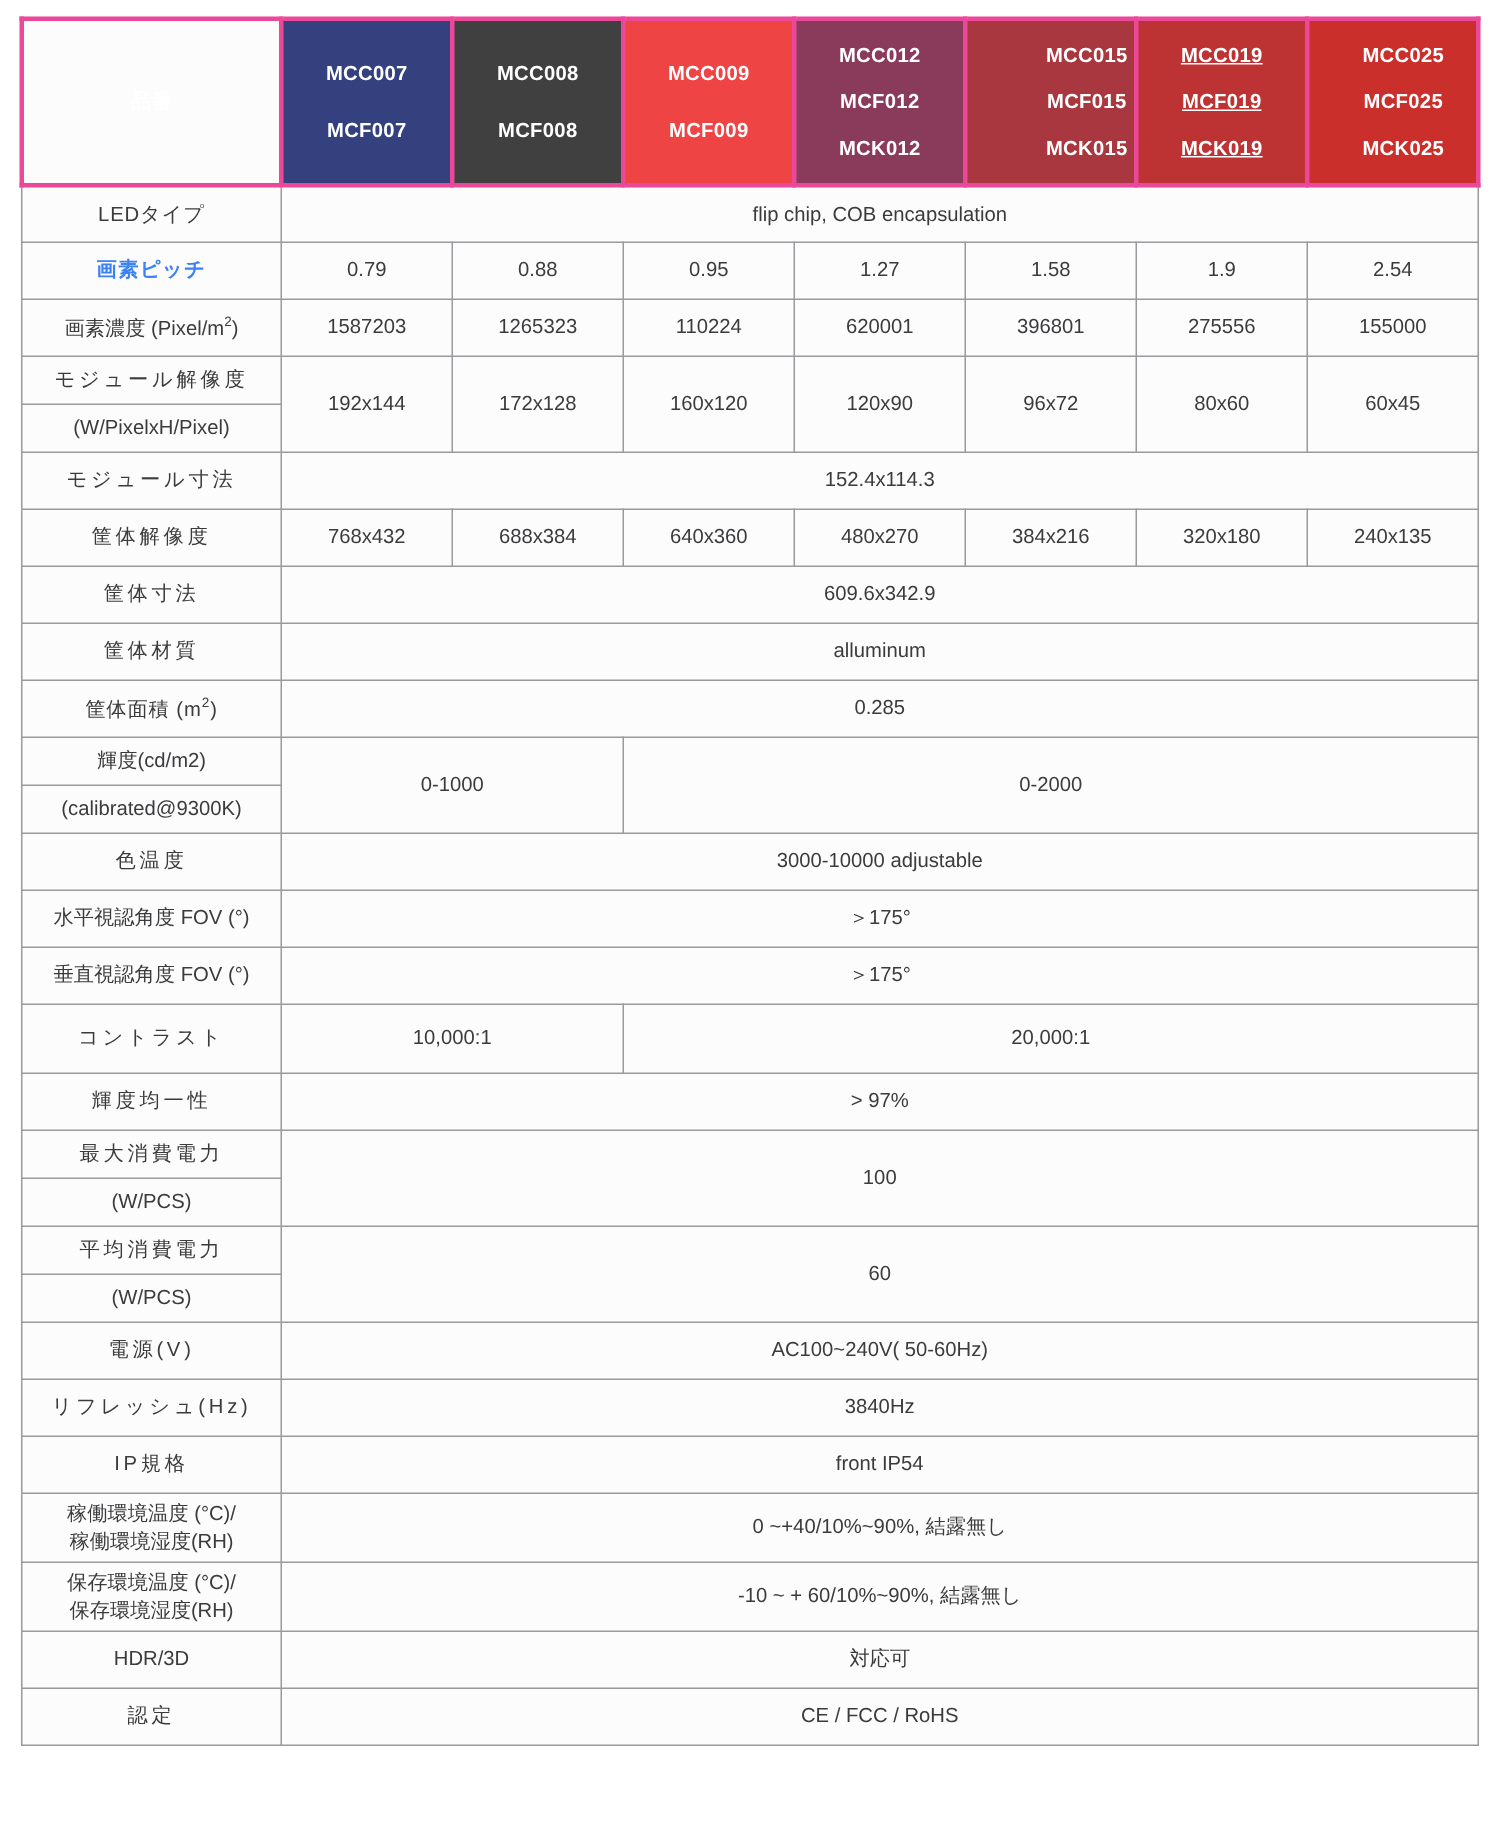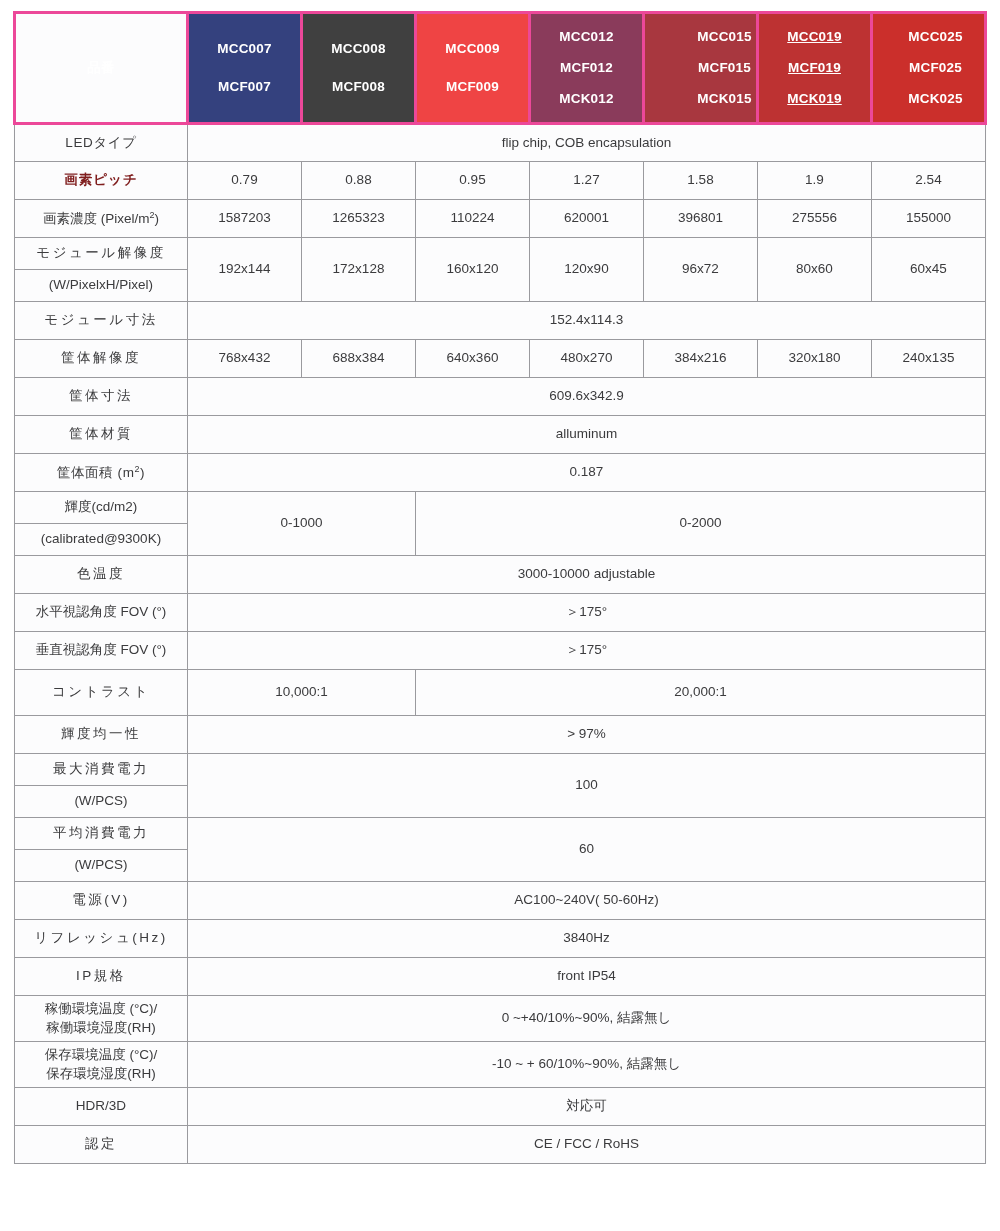--- a/index.html
+++ b/index.html
@@ -68,21 +68,21 @@
   th.h-c5 { background: #a8373f; }
   th.h-c6 { background: #bd3232; }
   th.h-c7 { background: #cb2f2b; }
 
   
   td.lbl {
     font-size: 13.5px;
     color: #4a4a4c;
     letter-spacing: .6px;
   }
-  td.lbl.bold { font-weight: bold; color: #7f1d1d; letter-spacing: 1px; }
+  td.lbl.bold { font-weight: bold; color: #3b82f6; letter-spacing: 1px; }
   td.lbl.tight { letter-spacing: 0; }
   td.lbl.wide { letter-spacing: 2.5px; }
   td.val { font-size: 13.5px; color: #3b3b3d; }
 
   .r-std { height: 38px; }
   .r-tall { height: 46px; }
   .r-half { height: 32px; }
   .two-line { line-height: 1.55; }
 
   sup { font-size: 9px; vertical-align: super; }
@@ -224,21 +224,21 @@
         <td class="val" colspan="7">609.6x342.9</td>
       </tr>
 
       <tr class="r-std">
         <td class="lbl wide">筐体材質</td>
         <td class="val" colspan="7">alluminum</td>
       </tr>
 
       <tr class="r-std">
         <td class="lbl"><span class="nw"><span>筐体面積 (m</span><sup>2</sup><span>)</span></span></td>
-        <td class="val" colspan="7">0.187</td>
+        <td class="val" colspan="7">0.285</td>
       </tr>
 
       <tr class="r-half">
         <td class="lbl tight">輝度(cd/m2)</td>
         <td class="val" colspan="2" rowspan="2">0-1000</td>
         <td class="val" colspan="5" rowspan="2">0-2000</td>
       </tr>
       <tr class="r-half">
         <td class="lbl tight">(calibrated@9300K)</td>
       </tr>

